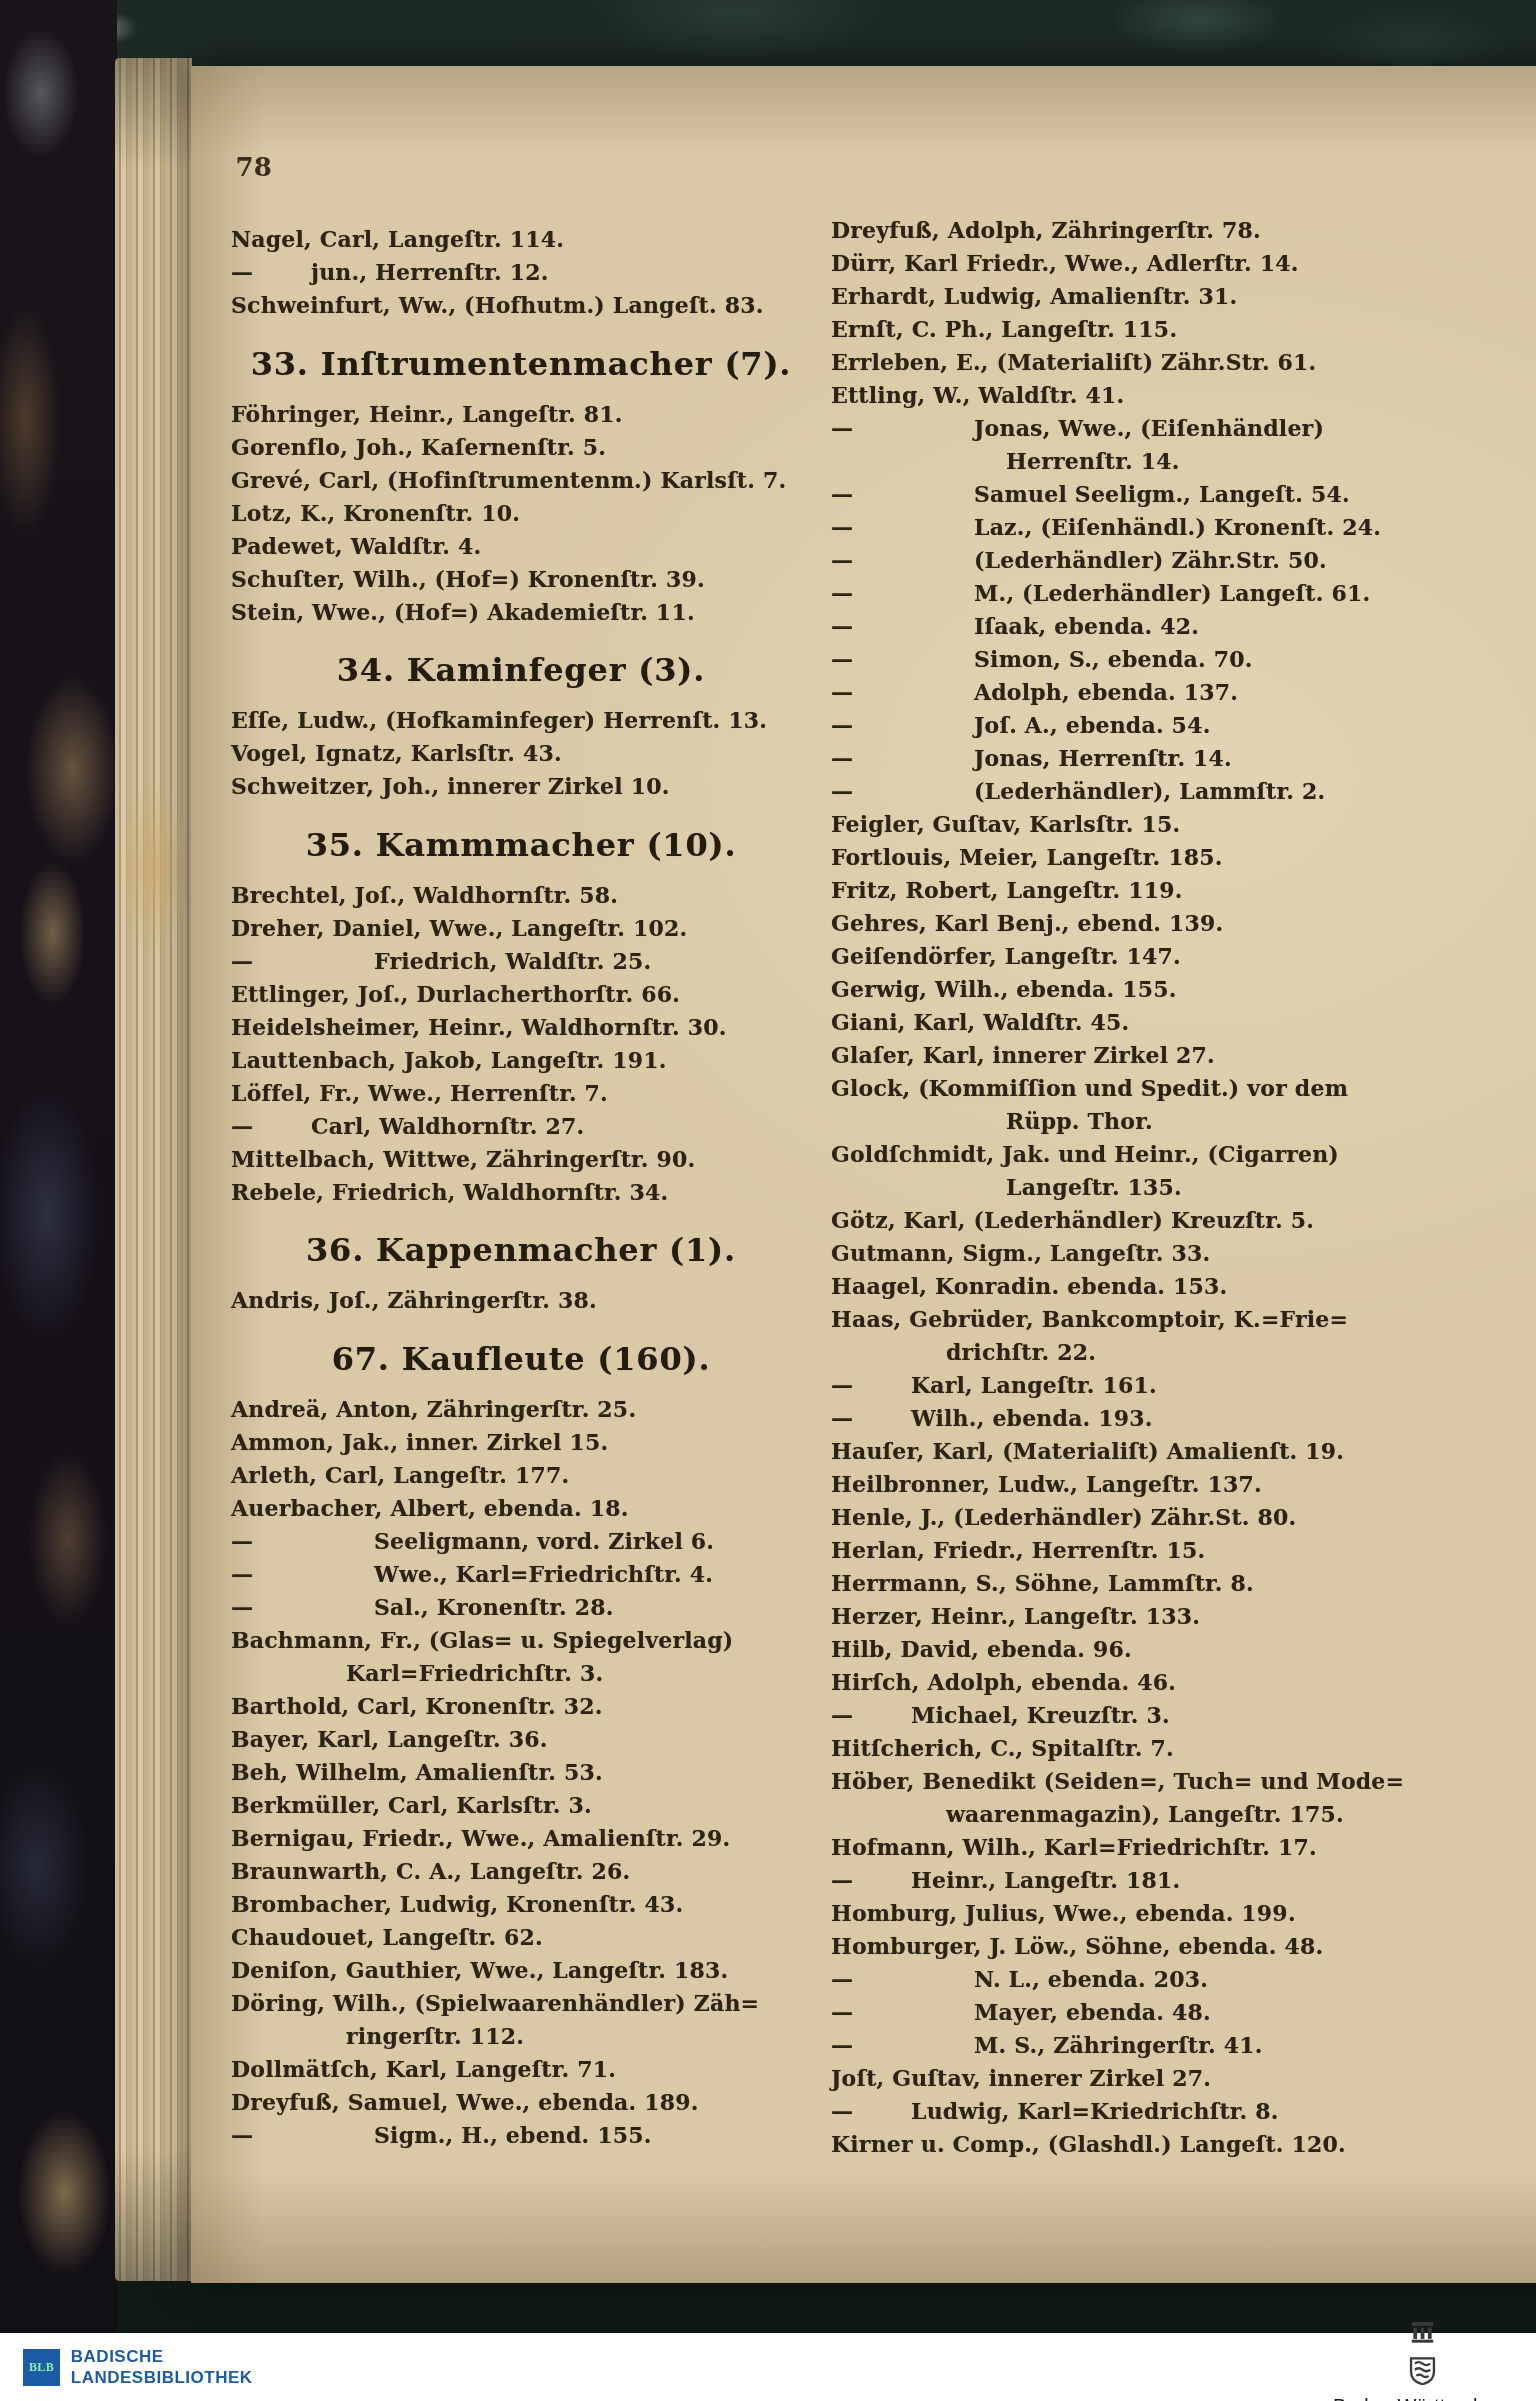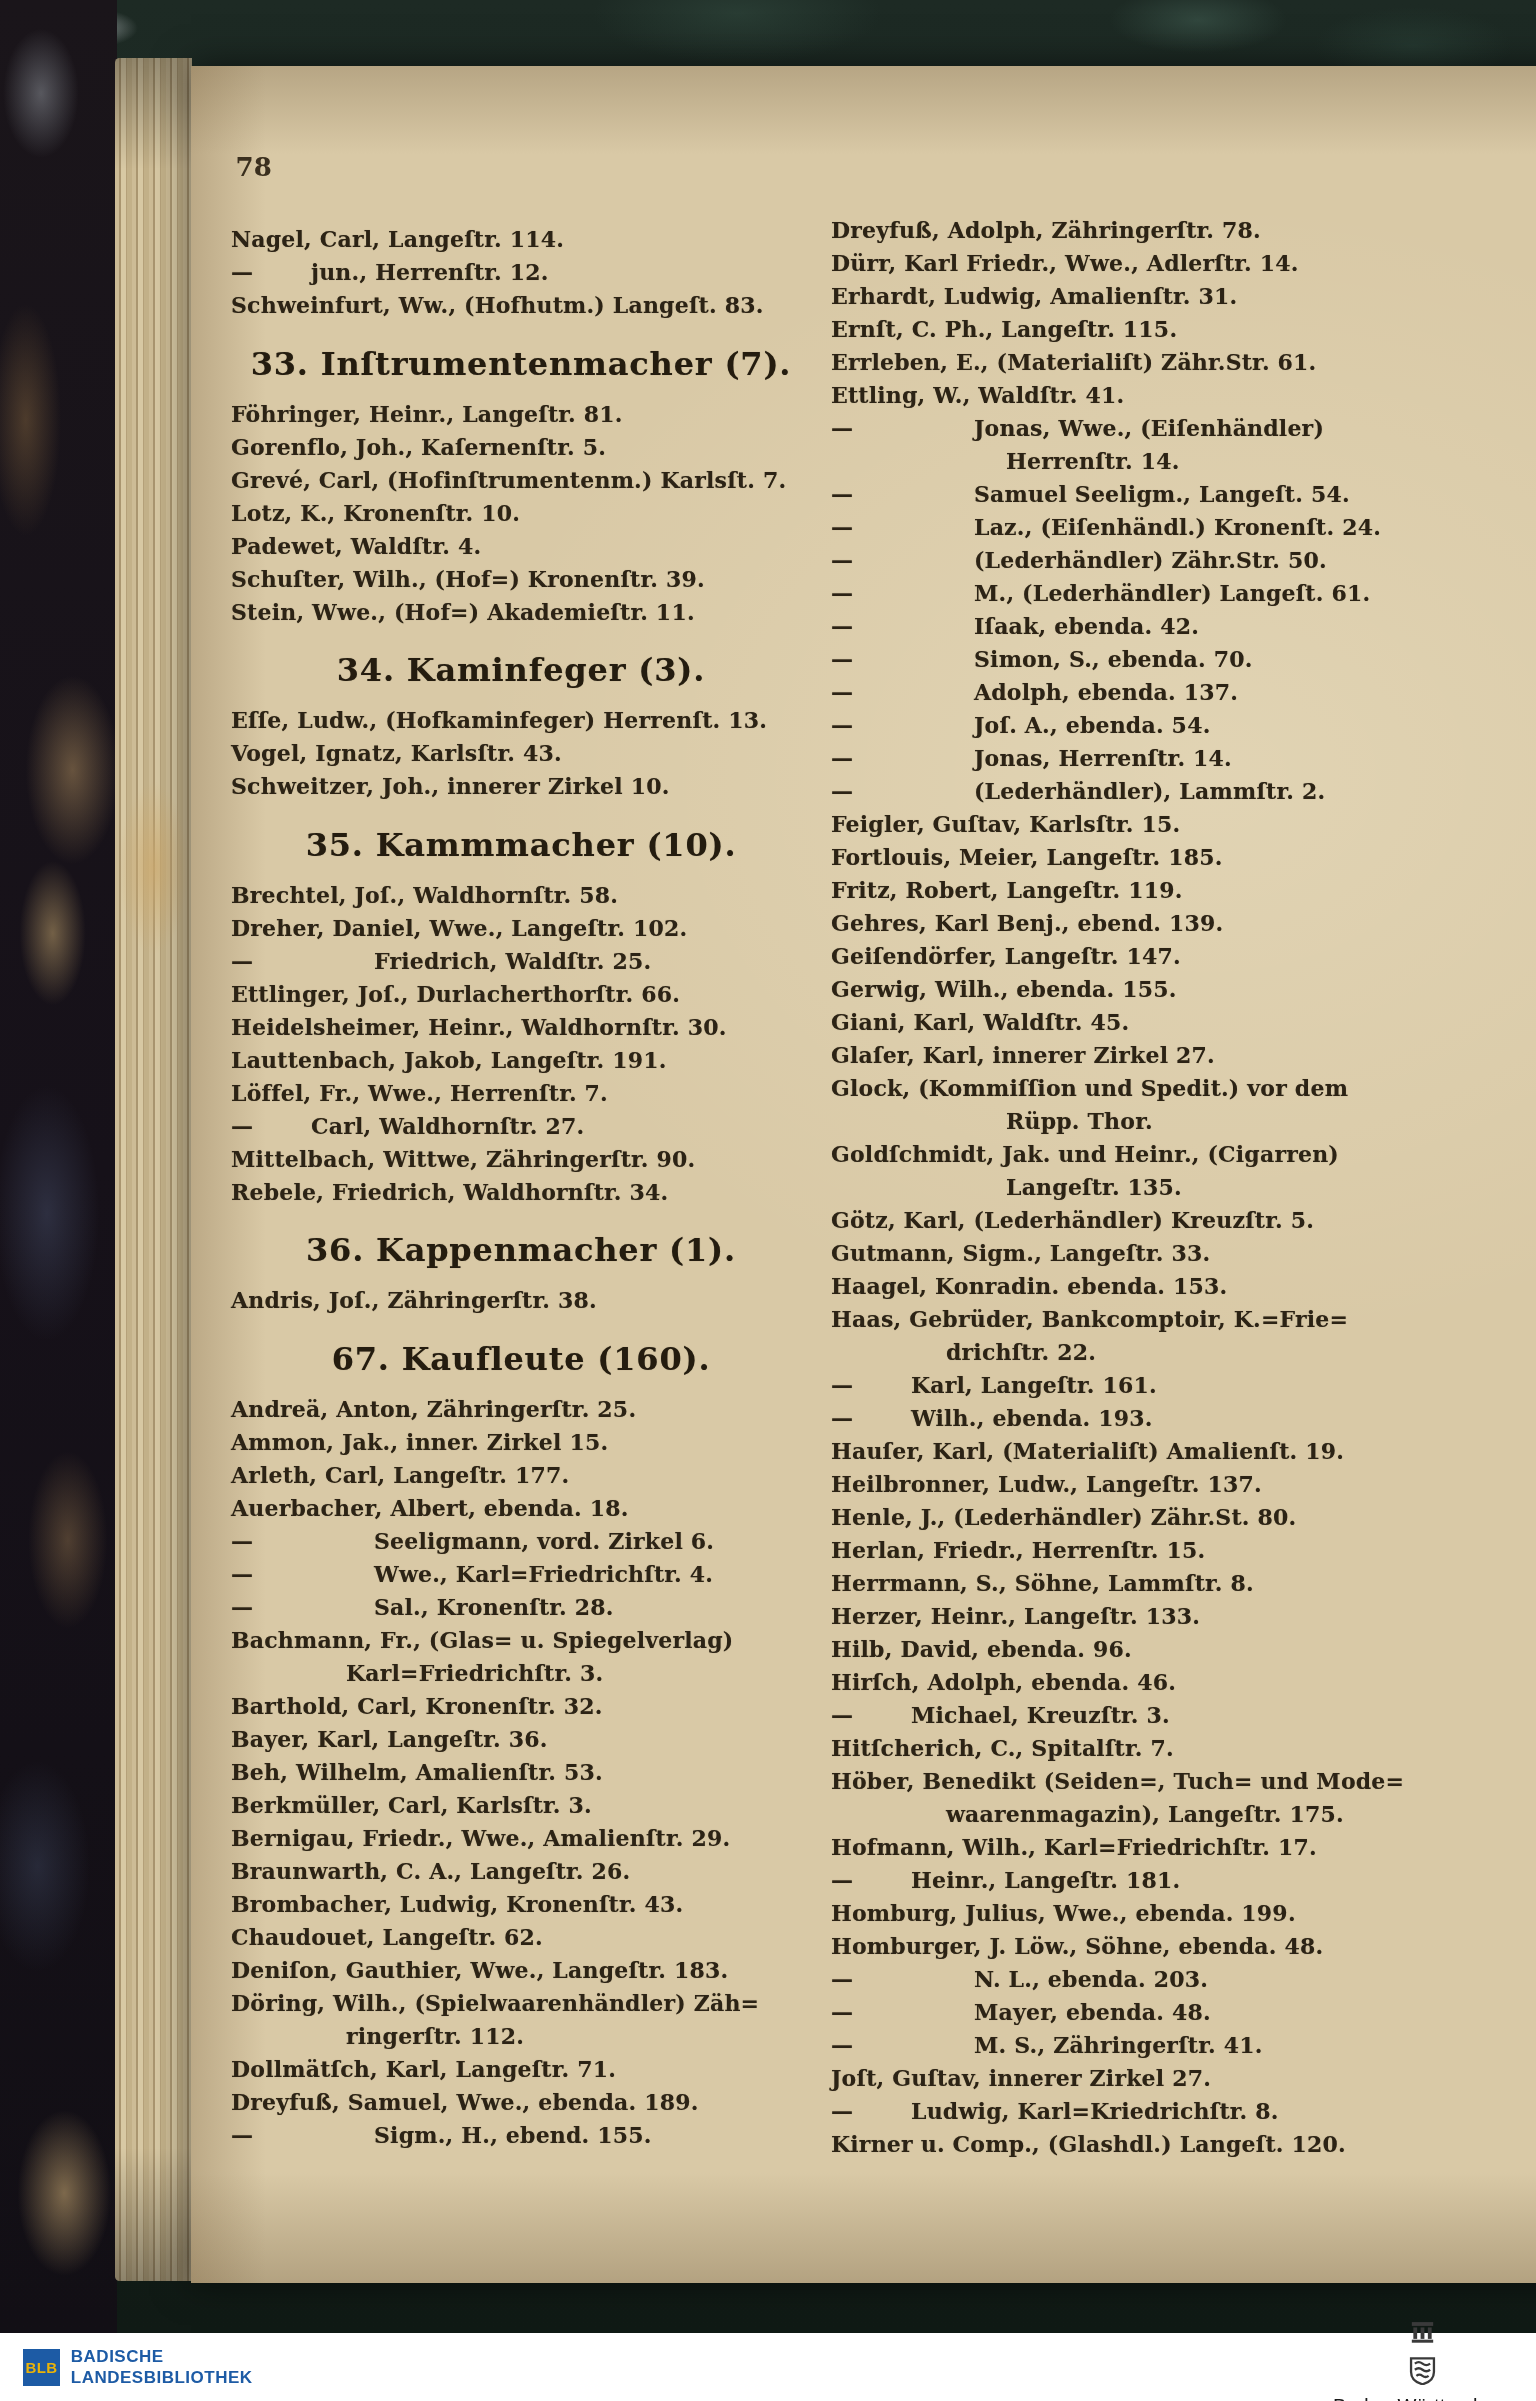--- a/index.html
+++ b/index.html
@@ -62,22 +62,22 @@
   .d1 .dash{width:80px;}
   .d2 .dash{width:143px;}
   .heading{font-size:32px;line-height:40px;font-weight:700;text-align:center;
     margin:21.5px 0 14px;letter-spacing:0.8px;color:#241c0f;
     text-shadow:0 0 0.8px rgba(36,28,15,.4);}
   
   .footer{position:absolute;left:0;bottom:0;width:100%;height:68px;background:#ffffff;
     display:flex;align-items:center;justify-content:space-between;box-sizing:border-box;
     padding:0 23px;font-family:"Liberation Sans", sans-serif;}
   .blb-group{display:flex;align-items:center;gap:10.8px;}
-  .blb-badge{width:37px;height:37px;background:#1d5ba5;color:#eab308;font-weight:700;font-size:15px;
-    display:flex;align-items:center;justify-content:center;letter-spacing:0.4px;}
+  .blb-badge{width:37px;height:37px;background:#1d5ba5;color:#86efac;font-weight:700;font-size:12px;
+    display:flex;align-items:center;justify-content:center;letter-spacing:0.4px;font-family:Liberation Serif, serif;}
   .blb-name{color:#1d5ba5;font-weight:700;font-size:17px;line-height:1.25;letter-spacing:0.5px;}
   .bw-group{display:flex;align-items:center;gap:10.8px;color:#1a1a1a;font-size:20px;flex-direction:column;}
   .emblem{width:29px;height:29px;display:block;}
 </style>
 </head>
 <body>
 
 <div class="scene">
   <div class="cover"></div>
   <div class="marble-left"></div>

